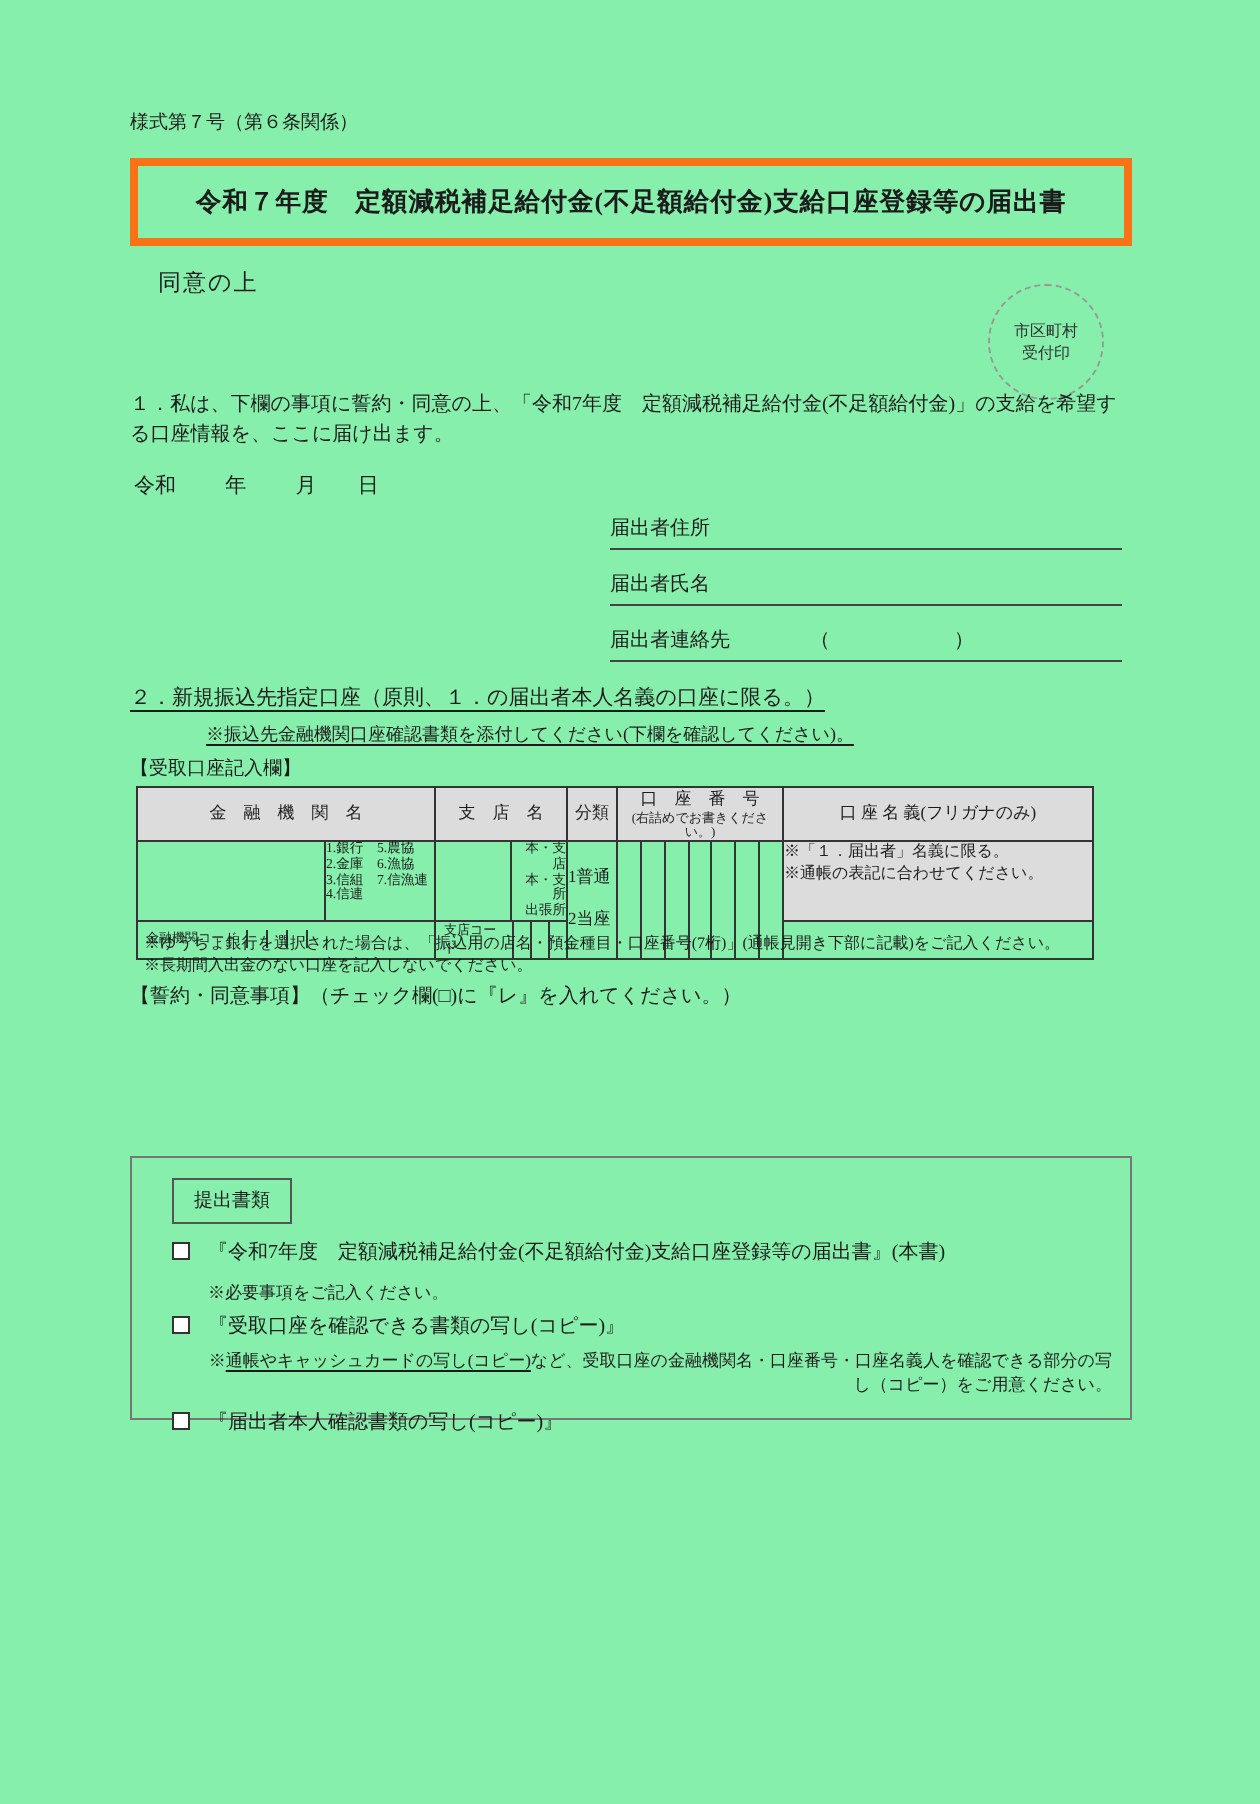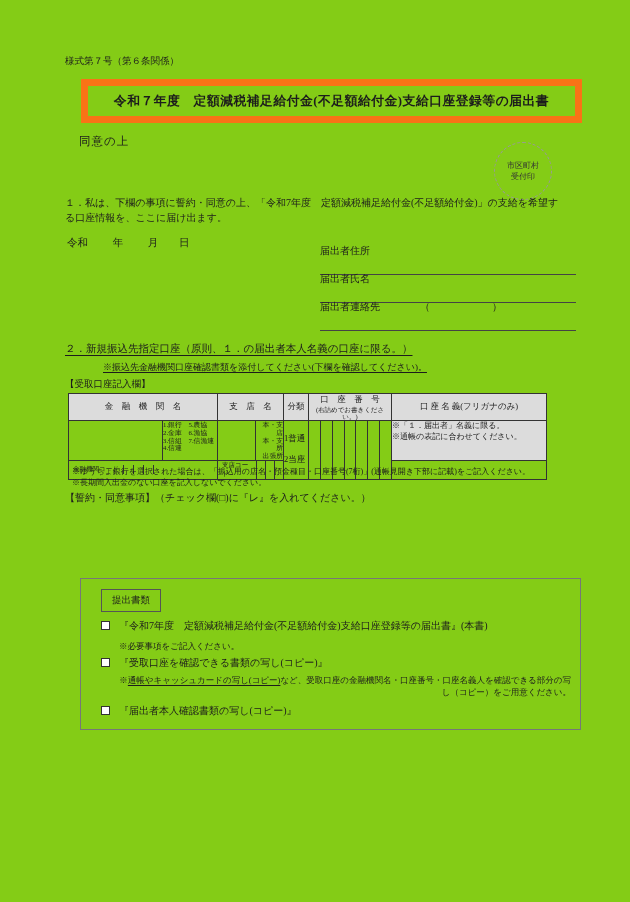--- a/index.html
+++ b/index.html
@@ -1,41 +1,41 @@
 <!DOCTYPE html>
 <html><head>
 <meta charset="utf-8">
 <style>
   * { margin:0; padding:0; box-sizing:border-box; }
   html,body { background:#e8e8e8; }
   body { font-family:"Liberation Serif","DejaVu Serif",serif; color:#1c1c1c; }
-  .page { position:relative; width:630px; height:902px; background:#84cc16; margin:0 auto; overflow:hidden; }
+  .page { position:relative; width:630px; height:902px; background:#86efac; margin:0 auto; overflow:hidden; }
 
   .form-number { position:absolute; left:65px; top:55px; font-size:9.5px; }
 
-  .title-box { position:absolute; left:81px; top:79px; width:501px; height:44px;
-    border:7px solid #f97316; display:flex; align-items:center; justify-content:center; }
+  .title-box { position:absolute; left:65px; top:79px; width:501px; height:44px;
+    border:4px solid #f97316; display:flex; align-items:center; justify-content:center; }
   .title-box .t { font-size:12.8px; font-weight:bold; letter-spacing:0.5px; }
 
   .addressee { position:absolute; left:79px; top:134px; font-size:11.5px; letter-spacing:1px; }
 
   .stamp { position:absolute; left:494px; top:142px; width:58px; height:58px;
     border:1px dashed #999; border-radius:50%; display:flex; flex-direction:column;
     align-items:center; justify-content:center; font-size:8px; line-height:11px; color:#333; text-align:center; }
 
   .declaration { position:absolute; left:65px; top:196px; width:503px; font-size:10px;
     line-height:14.5px; text-underline-offset:2.5px; }
 
   .date-line { position:absolute; left:67px; top:236px; font-size:10.5px; }
   .date-line .era { margin-right:22px; }
   .date-line .yy  { margin-right:22px; }
   .date-line .mm  { margin-right:18px; }
 
-  .field-row { position:absolute; left:320px; width:256px; height:22px;
-    border-bottom:1px solid #444; font-size:10px; display:flex; align-items:flex-end; padding-bottom:16px; }
+  .field-row { position:absolute; left:305px; width:256px; height:22px;
+    border-bottom:1px solid #444; font-size:10px; display:flex; align-items:flex-end; padding-bottom:3px; }
   .field-row .parens { margin-left:40px; letter-spacing:2px; }
 
   .s2-heading { position:absolute; left:65px; top:342px; font-size:10.5px;
     text-decoration:underline; text-underline-offset:2.5px; }
   .attach-note { position:absolute; left:103px; top:361px; font-size:9px;
     text-decoration:underline; text-underline-offset:2px; }
   .entry-label { position:absolute; left:65px; top:378px; font-size:9.5px; }
 
   table.account-table { position:absolute; left:68px; top:393px; width:478px;
     border-collapse:collapse; table-layout:fixed; }
@@ -68,21 +68,21 @@
   .pledge-heading { position:absolute; left:65px; top:491px; font-size:10px; }
   .pledge-box { position:absolute; left:65px; top:506px; width:501px; height:50px;
     border:1px solid #666; display:flex; align-items:center; padding:0 10px 0 13px; }
   .pledge-text { font-size:9.3px; line-height:15px; margin-left:11px; }
   .pledge-text .em { font-weight:bold; text-decoration:underline; text-underline-offset:2px; }
 
   .checkbox { display:inline-block; width:9px; height:9px; border:1px solid #333;
     background:#fff; flex:0 0 auto; }
   .cb-inline { vertical-align:-1px; margin-right:9px; }
 
-  .docs-box { position:absolute; left:65px; top:578px; width:501px; height:152px; border:1px solid #777;margin-left:15px; }
+  .docs-box { position:absolute; left:65px; top:578px; width:501px; height:132px; border:1px solid #777; }
   .docs-label { position:absolute; left:20px; top:10px; border:1px solid #555;
     padding:4px 10px; font-size:9.5px; }
   .doc-item { position:absolute; left:20px; font-size:10px; white-space:nowrap; }
   .doc-note { position:absolute; font-size:8.5px; line-height:12px;text-align:right; }
   .doc-note .u { text-decoration:underline; text-underline-offset:2px; }
 </style>
 </head>
 <body>
 
 <div class="page">

